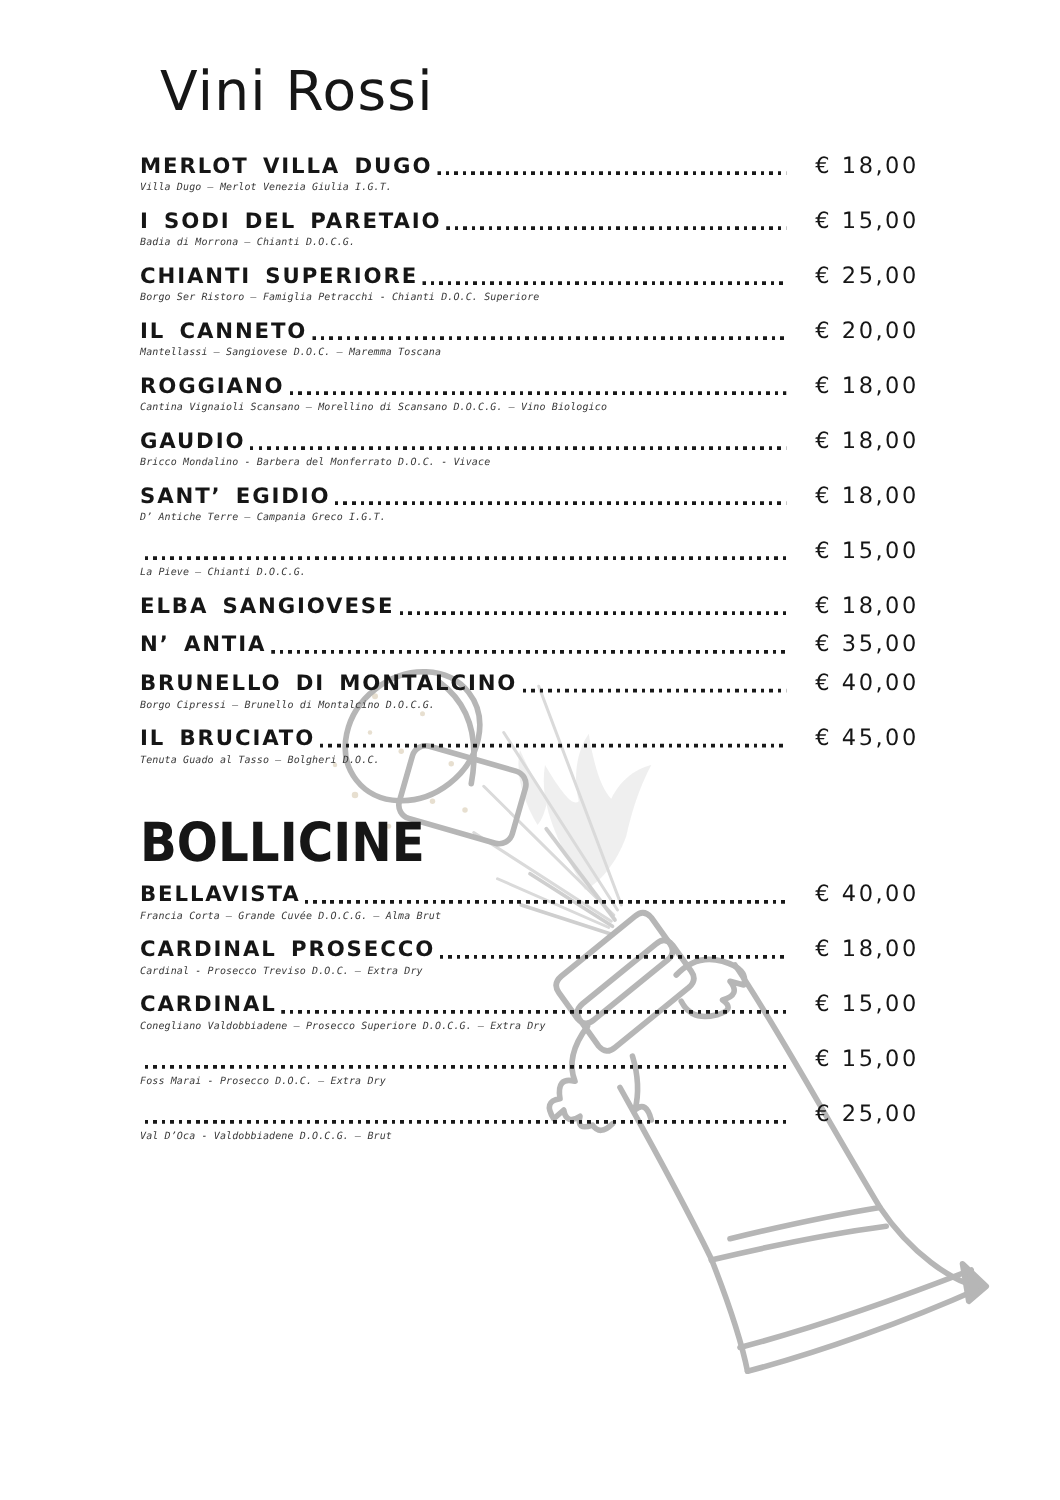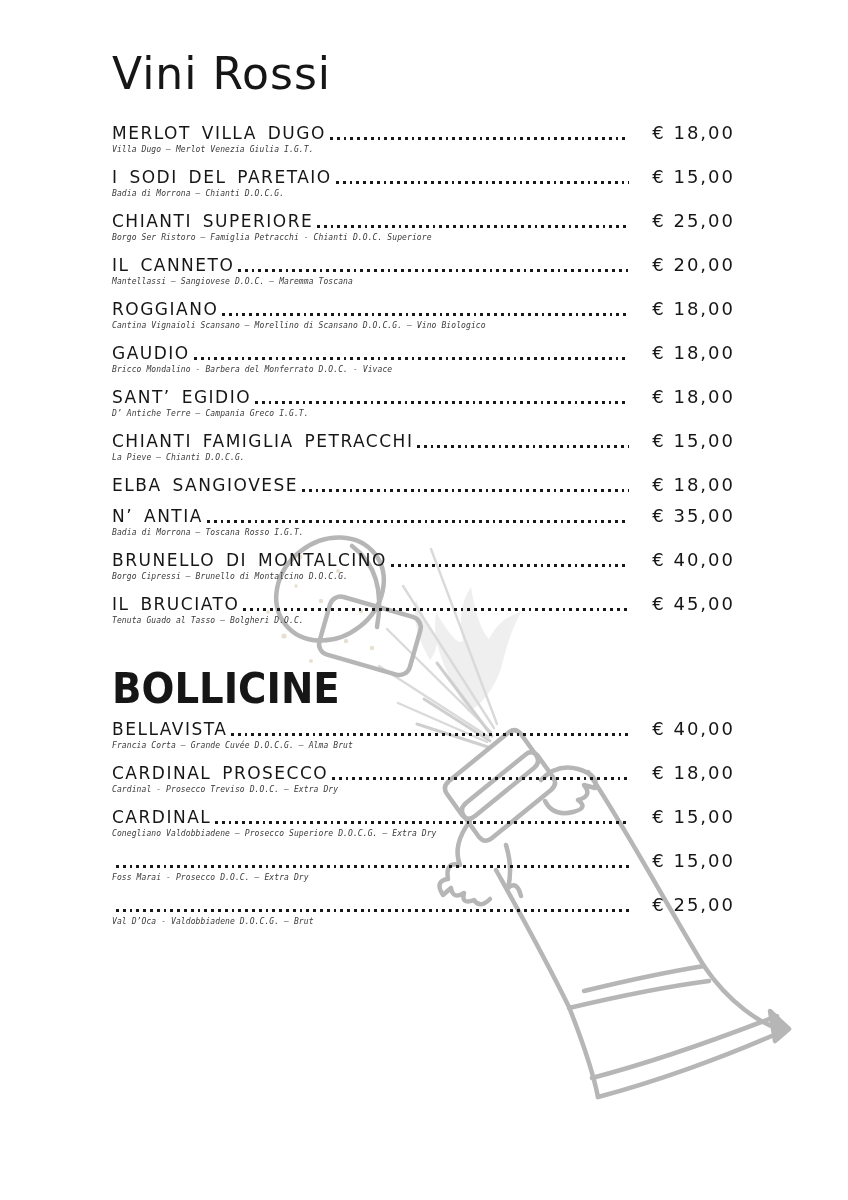--- a/index.html
+++ b/index.html
@@ -16,39 +16,39 @@
     z-index:0;pointer-events:none;
   }
   .page{
     position:absolute;left:0;top:0;width:848px;height:1200px;
     box-sizing:border-box;
     padding:52px 113px 0 112px;
     z-index:1;
   }
   .script-title{
     font-size:44px;line-height:1;font-weight:400;
-    letter-spacing:1px;margin:0 0 27px 0;
+    letter-spacing:1px;margin:0 0 27px 16px;
     font-family:"DejaVu Sans",sans-serif;
   }
   .marker-title{
     font-size:43px;line-height:0.95;font-weight:700;
     letter-spacing:0px;margin:30px 0 10px 0;
     transform:scaleX(0.9);transform-origin:left center;
     display:inline-block;
   }
   .menu-list{margin:0;padding:0;list-style:none;}
   .item{margin:0 0 11px 0;}
   .item-row{
     display:flex;align-items:flex-end;
     height:20px;line-height:20px;
     white-space:nowrap;
   }
   .item-name{
     font-size:17px;letter-spacing:1.5px;word-spacing:4px;
-    font-weight:400;
+    font-weight:700;
   }
   .leader{
     flex:1 1 auto;height:2.8px;
     margin:0 3px 3px 4px;
     background:repeating-linear-gradient(90deg,#191919 0 2.8px,transparent 2.8px 6.8px);
   }
   .item-price{
     font-size:18px;letter-spacing:2px;font-weight:400;margin-left:20px;
   }
   .item-detail{
@@ -183,40 +183,38 @@
     <li class="item">
       <div class="item-row">
           <span class="item-name">SANT’ EGIDIO</span>
           <span class="leader"></span>
           <span class="item-price">€ 18,00</span>
         </div>
       <div class="item-detail">D’ Antiche Terre – Campania Greco I.G.T.</div>
     </li>
     <li class="item">
       <div class="item-row">
-          <span class="item-name">CHIANTI FAMIGLIA PETRACCHI</span>
           <span class="leader"></span>
           <span class="item-price">€ 15,00</span>
         </div>
       <div class="item-detail">La Pieve  – Chianti D.O.C.G.</div>
     </li>
     <li class="item">
       <div class="item-row">
           <span class="item-name">ELBA SANGIOVESE</span>
           <span class="leader"></span>
           <span class="item-price">€ 18,00</span>
         </div>
     </li>
     <li class="item">
       <div class="item-row">
           <span class="item-name">N’ ANTIA</span>
           <span class="leader"></span>
           <span class="item-price">€ 35,00</span>
         </div>
-      <div class="item-detail">Badia di Morrona – Toscana Rosso I.G.T.</div>
     </li>
     <li class="item">
       <div class="item-row">
           <span class="item-name">BRUNELLO DI MONTALCINO</span>
           <span class="leader"></span>
           <span class="item-price">€ 40,00</span>
         </div>
       <div class="item-detail">Borgo Cipressi – Brunello di Montalcino D.O.C.G.</div>
     </li>
     <li class="item">

